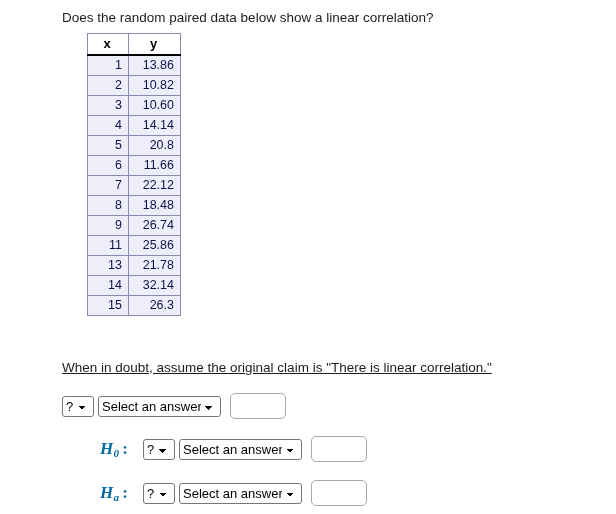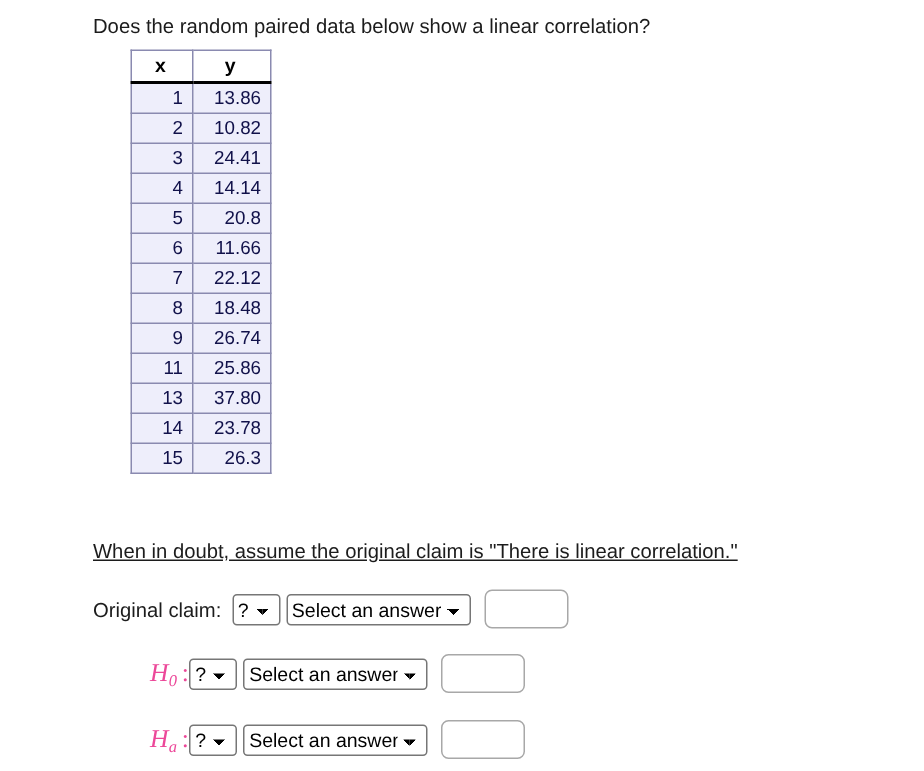--- a/index.html
+++ b/index.html
@@ -97,23 +97,23 @@
 
   .row-label {
     font-size: 13.5px;
     color: #1c1c1c;
     margin-right: 7px;
   }
   .math-label {
     font-family: "Liberation Serif", "DejaVu Serif", serif;
     font-style: italic;
     font-size: 17px;
-    font-weight: normal;
-    color: #ec4899;
-    margin-right: 0;
+    font-weight: bold;
+    color: #0369a1;
+    margin-right: 15px;
     letter-spacing: 0.2px;
   }
   .math-label sub {
     font-size: 11px;
     font-style: italic;
     vertical-align: baseline;
     position: relative;
     top: 3px;
     left: 0px;
   }
@@ -189,21 +189,21 @@
           <tr>
             <td>1</td>
             <td>13.86</td>
           </tr>
           <tr>
             <td>2</td>
             <td>10.82</td>
           </tr>
           <tr>
             <td>3</td>
-            <td>24.41</td>
+            <td>10.60</td>
           </tr>
           <tr>
             <td>4</td>
             <td>14.14</td>
           </tr>
           <tr>
             <td>5</td>
             <td>20.8</td>
           </tr>
           <tr>
@@ -221,38 +221,37 @@
           <tr>
             <td>9</td>
             <td>26.74</td>
           </tr>
           <tr>
             <td>11</td>
             <td>25.86</td>
           </tr>
           <tr>
             <td>13</td>
-            <td>37.80</td>
+            <td>21.78</td>
           </tr>
           <tr>
             <td>14</td>
-            <td>23.78</td>
+            <td>32.14</td>
           </tr>
           <tr>
             <td>15</td>
             <td>26.3</td>
           </tr>
         </tbody>
     </table>
   </div>
 
   <div class="note">When in doubt, assume the original claim is "There is linear correlation."</div>
 
   <div class="form-row row-claim">
-    <span class="row-label">Original claim:</span>
     <select class="ui-select sel-qmark">
       <option>?</option>
     </select>
     <select class="ui-select sel-answer">
       <option>Select an answer</option>
     </select>
     <input class="ui-input" type="text" placeholder="" style="">
   </div>
 
   <div class="form-row row-h0">

